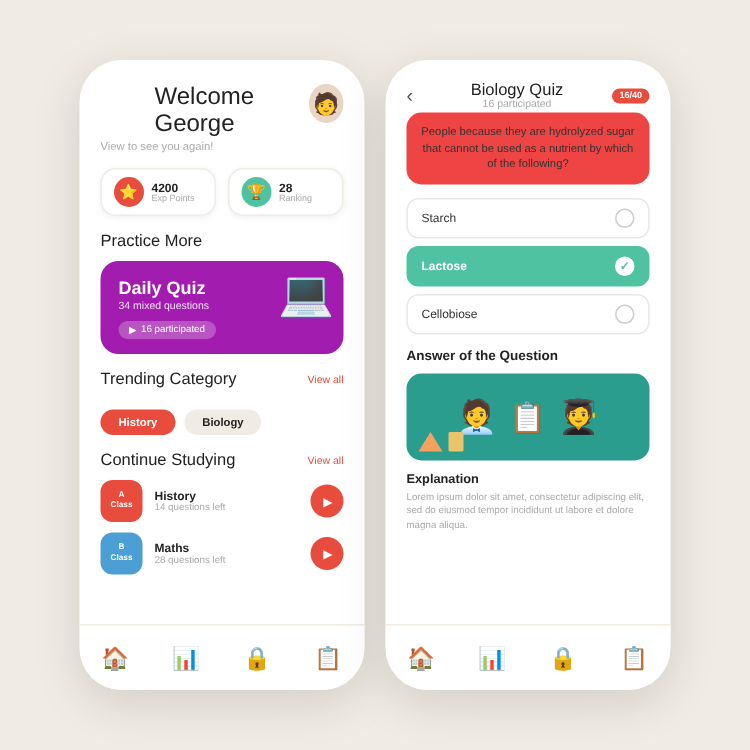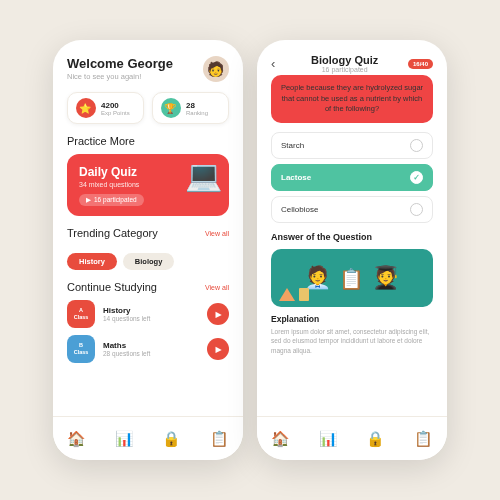--- a/index.html
+++ b/index.html
@@ -40,23 +40,24 @@
       height: calc(100% - 44px);
       overflow: hidden;
     }
     .welcome-section {
       display: flex;
       justify-content: space-between;
       align-items: flex-start;
       margin-bottom: 10px;
     }
     .welcome-text h2 {
-      font-size: 13px;
-      font-weight: 700;
-      color: #222;
+      font-size: 16px;
+      font-weight: 400;
+      color: #222;
+      margin-left: 36px;
     }
     .welcome-text p {
       font-size: 7.5px;
       color: #aaa;
       margin-top: 1px;
     }
     .avatar {
       width: 26px;
       height: 26px;
       background: #e8d5c4;
@@ -102,21 +103,21 @@
       font-size: 6px;
       color: #aaa;
     }
     .section-title {
       font-size: 11px;
       font-weight: 400;
       color: #222;
       margin-bottom: 7px;
     }
     .daily-quiz-card {
-      background: #ef4444;
+      background: #a21caf;
       border-radius: 12px;
       padding: 10px 10px 10px 12px;
       margin-bottom: 11px;
       position: relative;
       overflow: hidden;
       min-height: 62px;
       display: flex;
       flex-direction: column;
       justify-content: center;
     }
@@ -250,21 +251,21 @@
     }
     .back-btn {
       font-size: 13px;
       color: #555;
       cursor: pointer;
       margin-right: 6px;
     }
     .quiz-title-group { flex: 1; text-align: center; }
     .quiz-title-group h2 {
       font-size: 11px;
-      font-weight: 700;
+      font-weight: 400;
       color: #222;
     }
     .quiz-title-group p {
       font-size: 7px;
       color: #aaa;
     }
     .progress-badge {
       background: #e84c3d;
       color: #fff;
       font-size: 6px;
@@ -394,21 +395,21 @@
 <body>
 
 <div class="phones-container">
 
   <div class="phone phone-left">
     <div class="left-content">
 
       <div class="welcome-section">
         <div class="welcome-text">
           <h2>Welcome George</h2>
-          <p>Nice to see you again!</p>
+          <p>View to see you again!</p>
         </div>
         <div class="avatar">🧑</div>
       </div>
 
       <div class="stats-row">
         <div class="stat-card">
           <div class="stat-icon orange">⭐</div>
           <div>
             <div class="stat-val">4200</div>
             <div class="stat-label">Exp Points</div>

